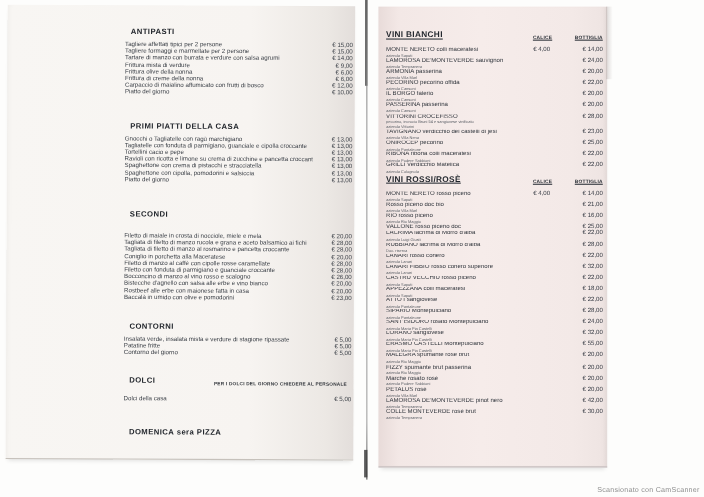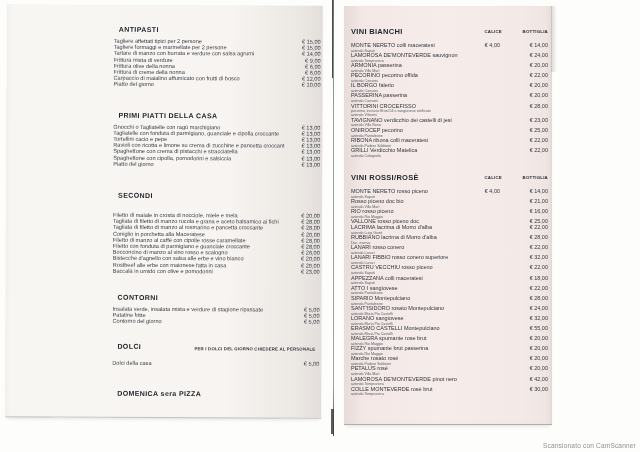--- a/index.html
+++ b/index.html
@@ -43,34 +43,34 @@
   .spine-bottom{position:absolute;left:11px;top:409px;width:3px;height:25px;background:#3e3e3e;opacity:.85;}
   
   .page-right{
     left:344px;top:6px;width:208px;height:419px;
     background:linear-gradient(90deg,#e8dbd9 0%,#f3e8e6 9%,#f6ecea 45%,#f3e9e7 85%,#eee4e2 100%);
     border-bottom:1px solid #b6abab;
     box-shadow:inset -4px 0 6px -4px rgba(0,0,0,.10), 0 3px 4px -2px rgba(0,0,0,.12);
     padding:21px 4px 0 7px;
     color:#2f343b;
   }
-  .whead-row{display:flex;align-items:center;}
+  .whead-row{display:flex;align-items:flex-end;text-decoration:underline;}
   .wtitle{flex:1;font-size:7.5px;font-weight:bold;letter-spacing:.3px;color:#1f242b;line-height:9px;}
   .wcol{font-size:4.4px;font-weight:bold;color:#2a2f36;letter-spacing:.2px;text-align:right;}
   .wcol.calice{width:36px;padding-right:4px;box-sizing:border-box;}
   .wcol.bottiglia{width:42px;}
   .wrows{margin-top:7px;}
   .wrow{display:flex;margin-bottom:.3px;}
   .wmain{flex:1;min-width:0;}
   .wname{font-size:5.5px;line-height:5.8px;color:#30353c;white-space:nowrap;overflow:hidden;}
   .wsub{font-size:3.6px;line-height:4px;color:#585d64;white-space:nowrap;overflow:hidden;}
   .wprice{font-size:5.5px;line-height:5.8px;white-space:nowrap;}
   .wprice.calice{width:36px;text-align:right;padding-right:6px;box-sizing:border-box;color:#343942;}
   .wprice.bottiglia{width:42px;text-align:right;color:#343942;}
-  .wsec-rossi{margin-top:15px;}
+  .wsec-rossi{}
   
   .edge-right{position:absolute;left:551px;top:6px;width:6px;height:66px;
     background:linear-gradient(90deg,rgba(160,150,148,.35),rgba(255,255,255,0));}
   
   .watermark{position:absolute;right:4px;bottom:3px;font-size:6.5px;color:#8f8f8f;letter-spacing:.2px;}
 </style>
 </head>
 <body>
 
 <div>

